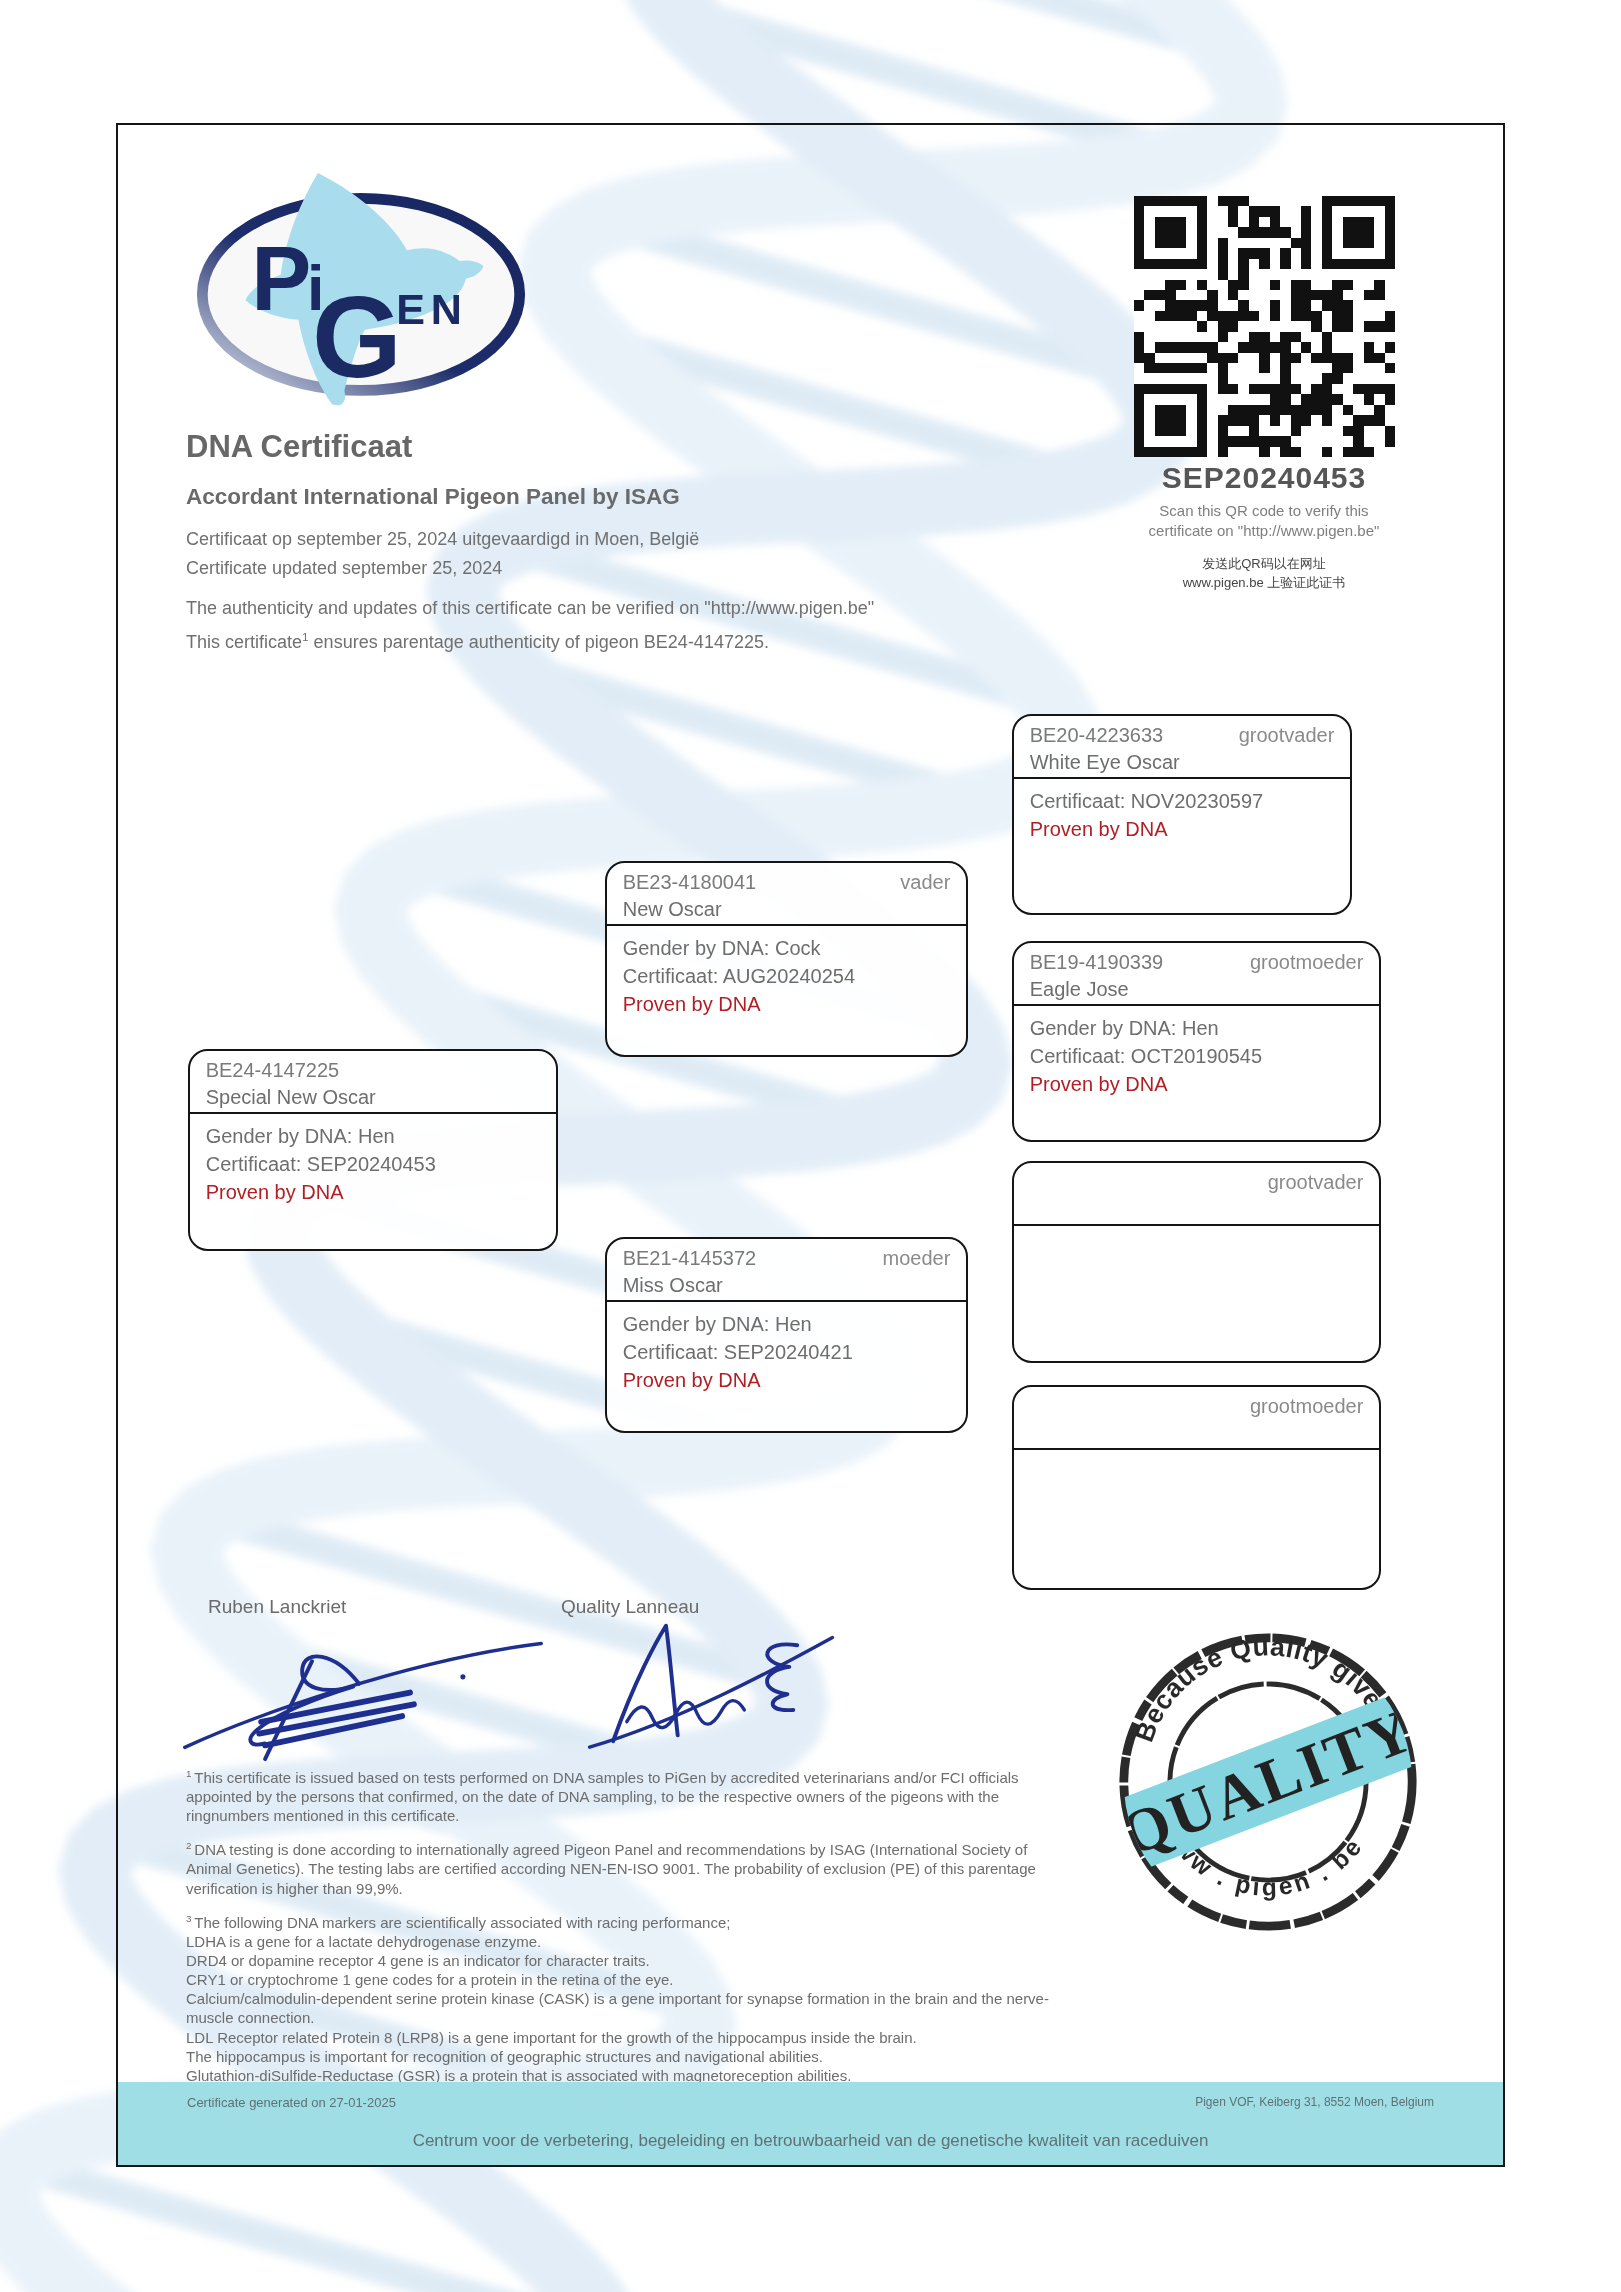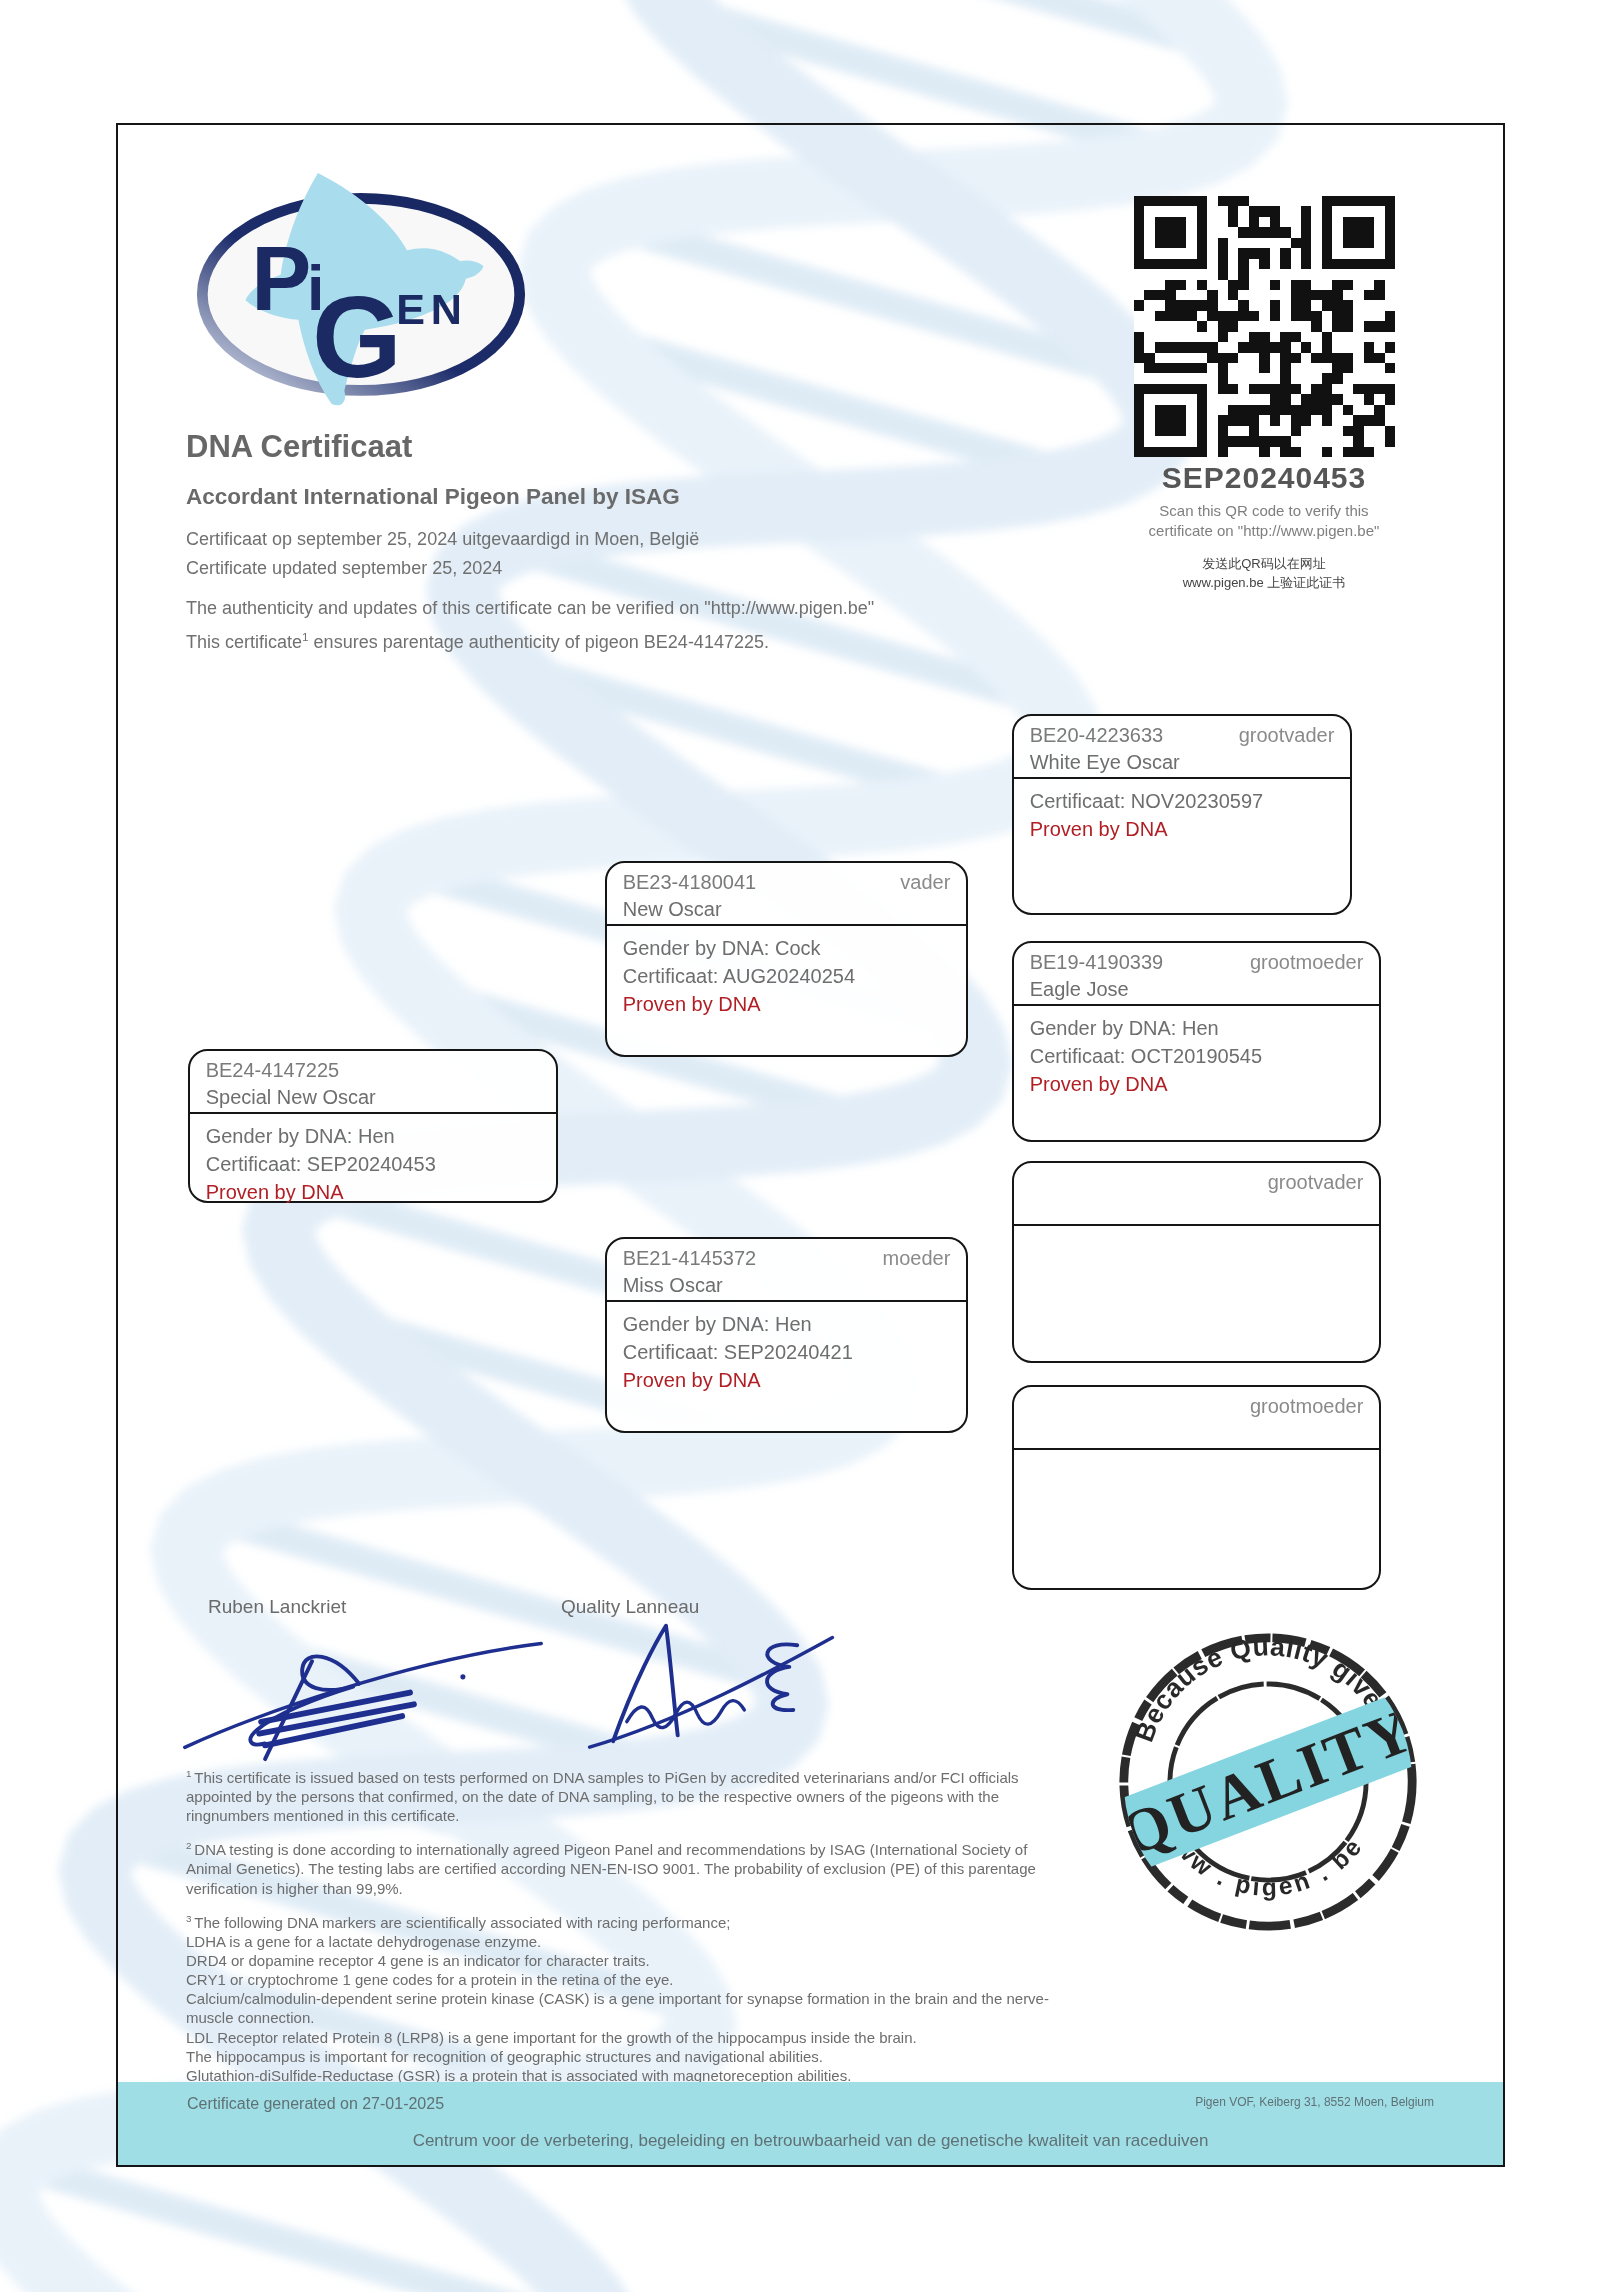--- a/index.html
+++ b/index.html
@@ -45,21 +45,21 @@
   .notes{left:186px;top:1768px;width:863px;font-size:15px;color:#6d6d6d;line-height:1.28;}
   .notes p{margin:0 0 14.7px 0;}
   .notes sup{font-size:9.8px;margin-right:2.9px;}
   .n3line{margin:0;}
 
   
   .stamp{left:1115px;top:1629px;width:306px;height:306px;opacity:.92;}
 
   
   .footer{left:118px;top:2082px;width:1385px;height:83px;background:var(--c-footer_teal,#a0dee6);}
-  .footer .gen{position:absolute;left:69px;top:12.7px;font-size:16px;color:#5e7175;}
+  .footer .gen{position:absolute;left:69px;top:12.7px;font-size:13px;color:#5e7175;}
   .footer .comp{position:absolute;right:69px;top:12.7px;font-size:12px;color:#5e7175;}
   .footer .tag{position:absolute;left:0;top:49px;width:100%;text-align:center;font-size:17px;color:#5e7175;}
 </style>
 </head>
 <body>
 
 <div class="page">
 
   <svg class="watermark" id="wm" width="1621" height="2293" viewBox="0 0 1654 2339">
     <defs>
@@ -361,21 +361,21 @@
   <div class="subtitle abs">Accordant International Pigeon Panel by ISAG</div>
   <div class="issue abs">
     <div>Certificaat op september 25, 2024 uitgevaardigd in Moen, België</div>
     <div>Certificate updated september 25, 2024</div>
   </div>
   <div class="verify abs">
     <div>The authenticity and updates of this certificate can be verified on "http://www.pigen.be"</div>
     <div><span>This certificate</span><sup class="s1">1</sup><span> ensures parentage authenticity of pigeon BE24-4147225.</span></div>
   </div>
 
-  <div class="pbox" style="left:188px;top:1049px;width:370px;height:154px;">
+  <div class="pbox" style="left:188px;top:1049px;width:370px;height:202px;">
     <div class="hdr">
         <div class="rrow">
           <span class="ring">BE24-4147225</span>
           <span class="rel"></span>
         </div>
       <div>Special New Oscar</div>
       </div>
     <div class="bd">
         <div>Gender by DNA: Hen</div>
         <div>Certificaat: SEP20240453</div>

